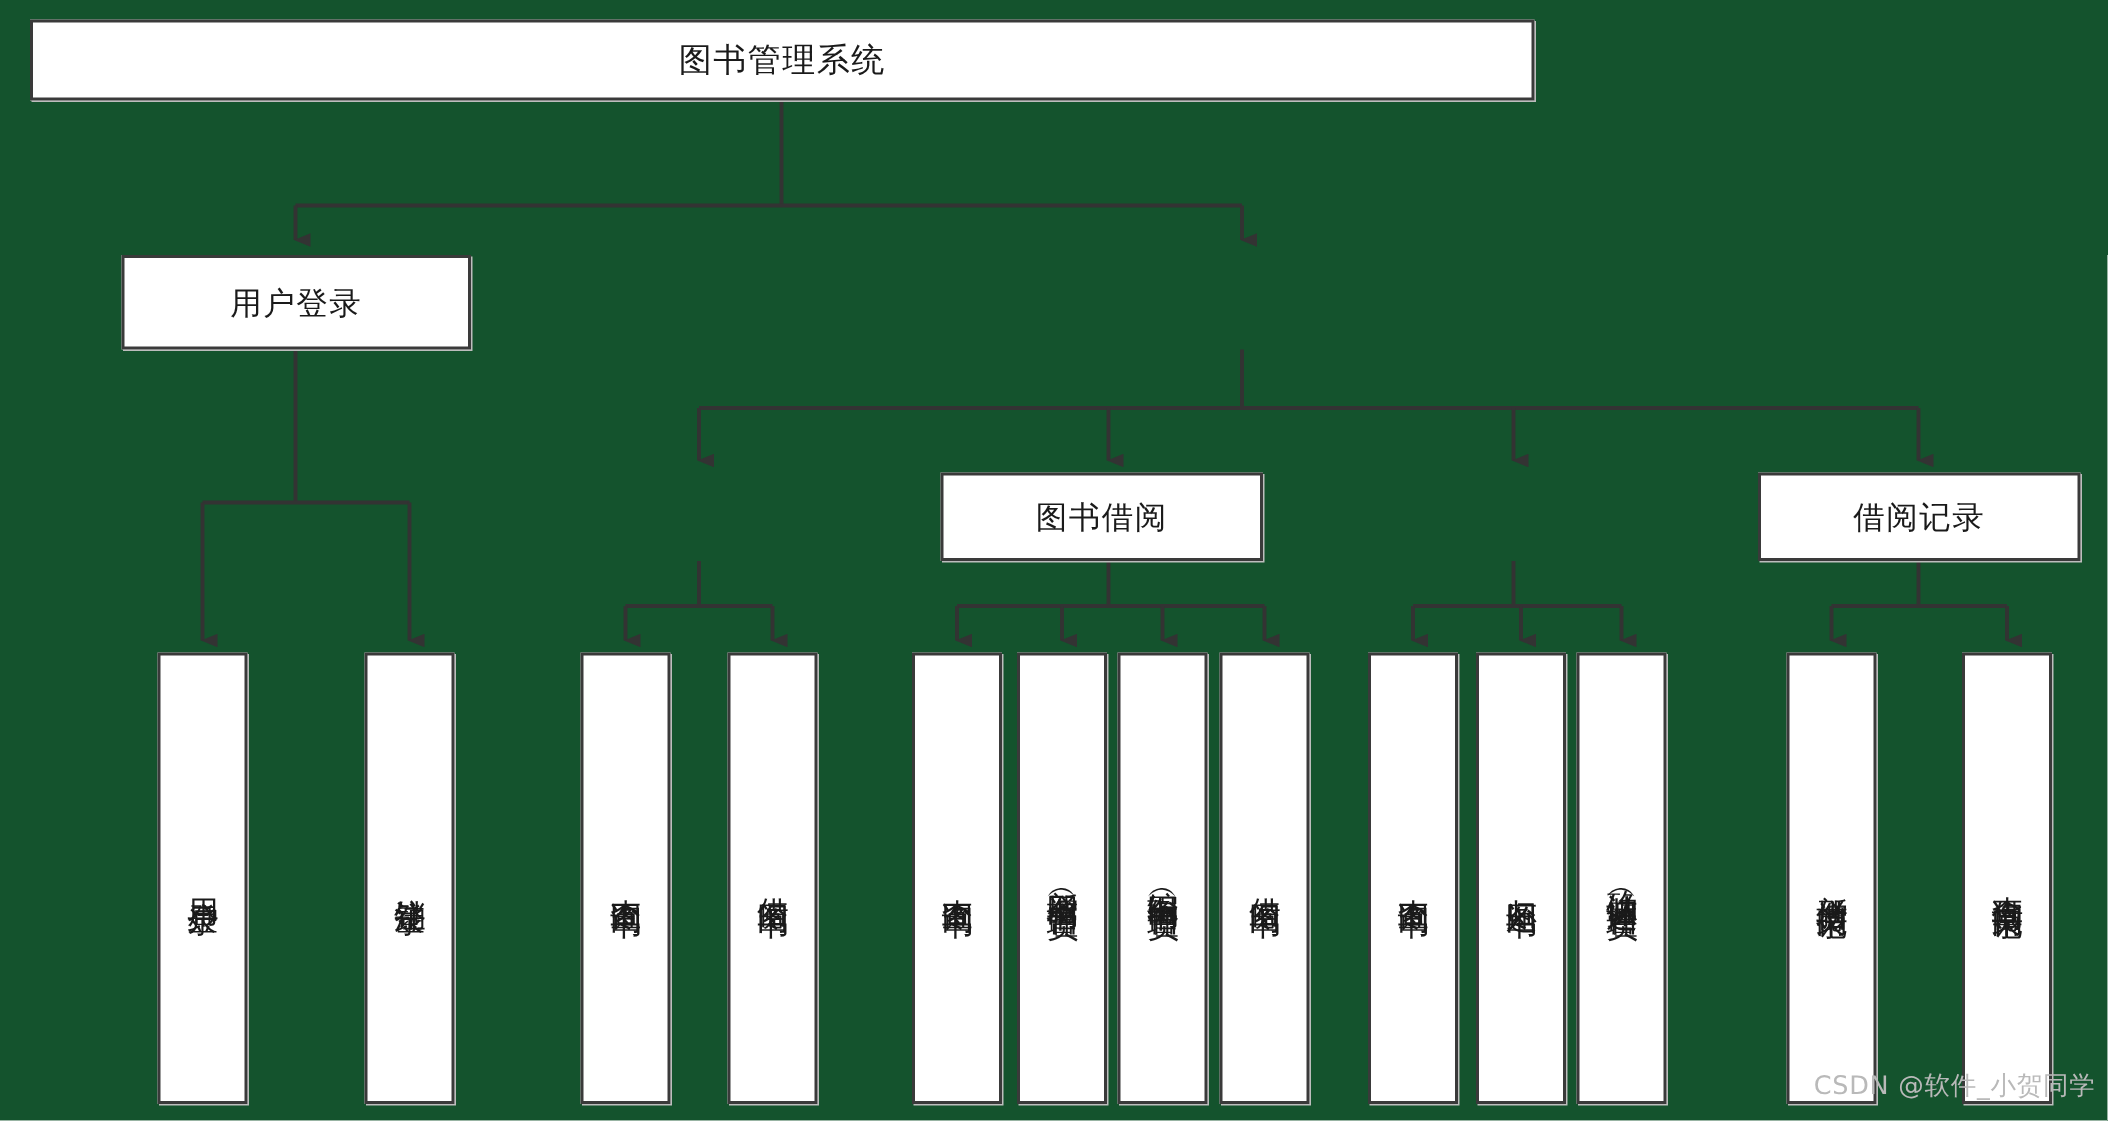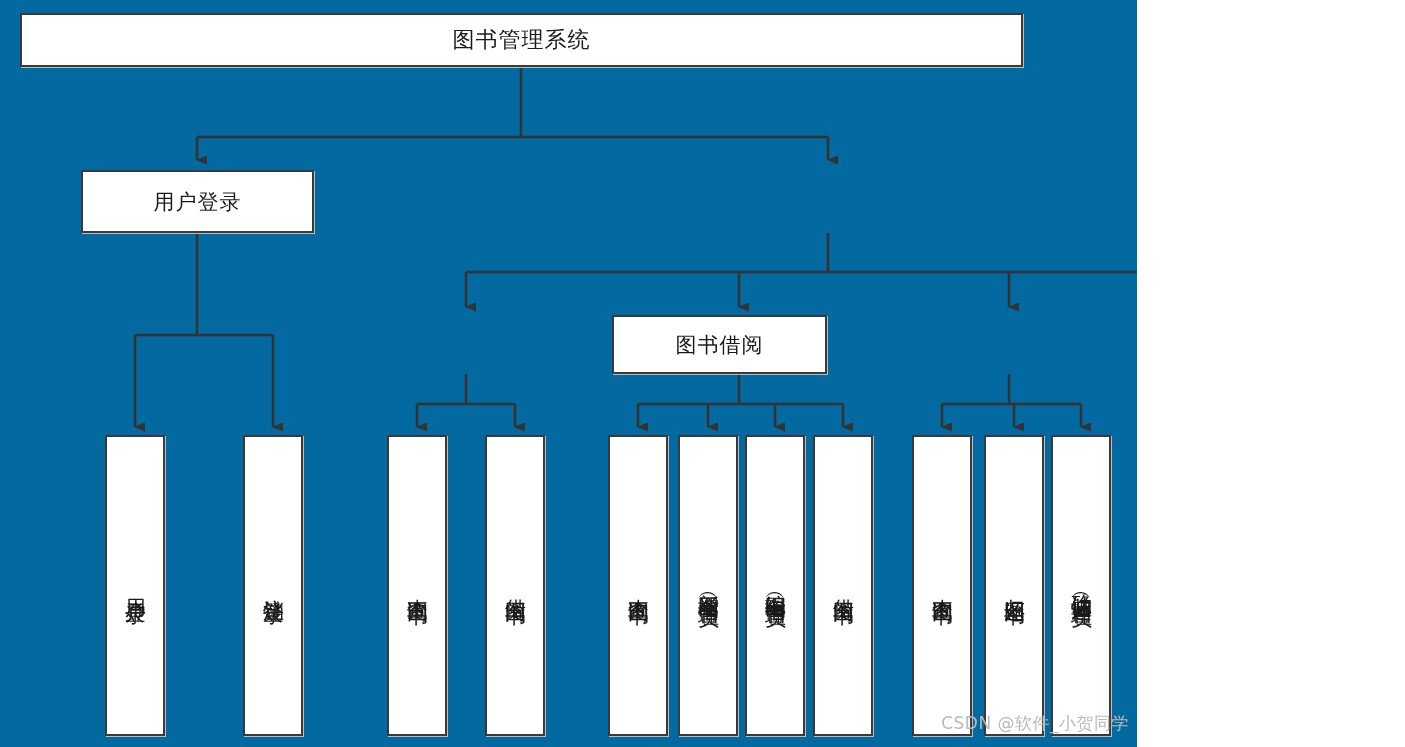--- a/index.html
+++ b/index.html
@@ -6,23 +6,23 @@
   html, body {
     margin: 0;
     padding: 0;
     background: #ffffff;
   }
   body {
     font-family: "DejaVu Sans", "Liberation Sans", sans-serif;
   }
   #diagram-canvas {
     position: relative;
-    width: 1137px;
+    width: 1405px;
     height: 747px;
-    background: #0369a1;
+    background: #14532d;
     overflow: hidden;
   }
   #edges-layer {
     position: absolute;
     left: 0;
     top: 0;
     width: 1405px;
     height: 747px;
   }
   .node {
@@ -123,22 +123,25 @@
   </svg>
 
   <div class="node node-h node-root" style="left: 20px; top: 13px; width: 1003px; height: 54px;">
     <span class="node-label">图书管理系统</span>
   </div>
 
   <div class="node node-h" style="left: 81px; top: 170px; width: 233px; height: 63px;">
     <span class="node-label">用户登录</span>
   </div>
 
-  <div class="node node-h" style="left: 612px; top: 315px; width: 215px; height: 59px;">
+  <div class="node node-h" style="left: 627px; top: 315px; width: 215px; height: 59px;">
     <span class="node-label">图书借阅</span>
+  </div>
+  <div class="node node-h" style="left: 1172px; top: 315px; width: 215px; height: 59px;">
+    <span class="node-label">借阅记录</span>
   </div>
 
   <div class="node node-v" style="left: 105px; top: 435px; width: 60px; height: 301px;">
     <span class="node-label">用户登录</span>
   </div>
   <div class="node node-v" style="left: 243px; top: 435px; width: 60px; height: 301px;">
     <span class="node-label">注销登录</span>
   </div>
   <div class="node node-v" style="left: 387px; top: 435px; width: 60px; height: 301px;">
     <span class="node-label">查询图书</span>

